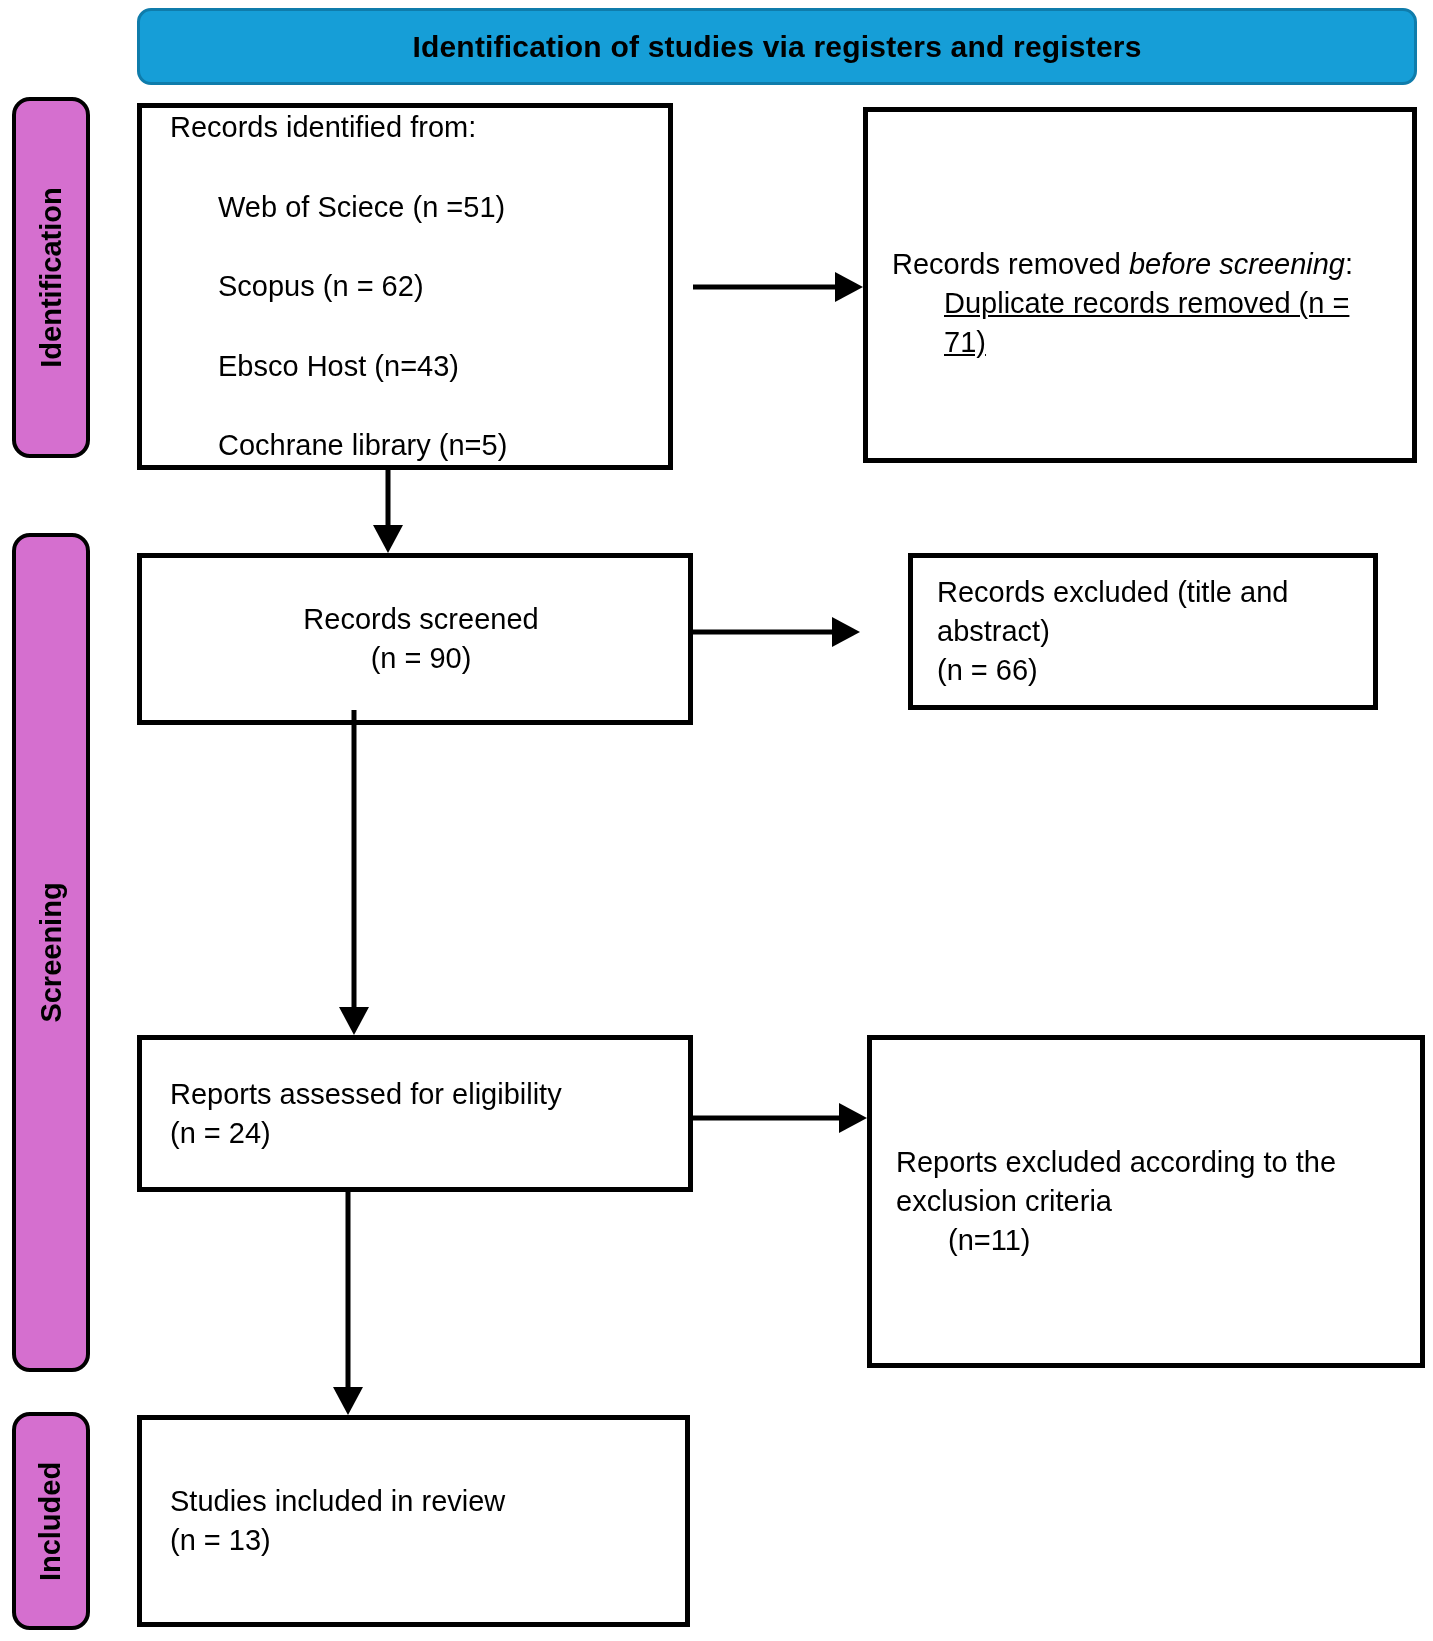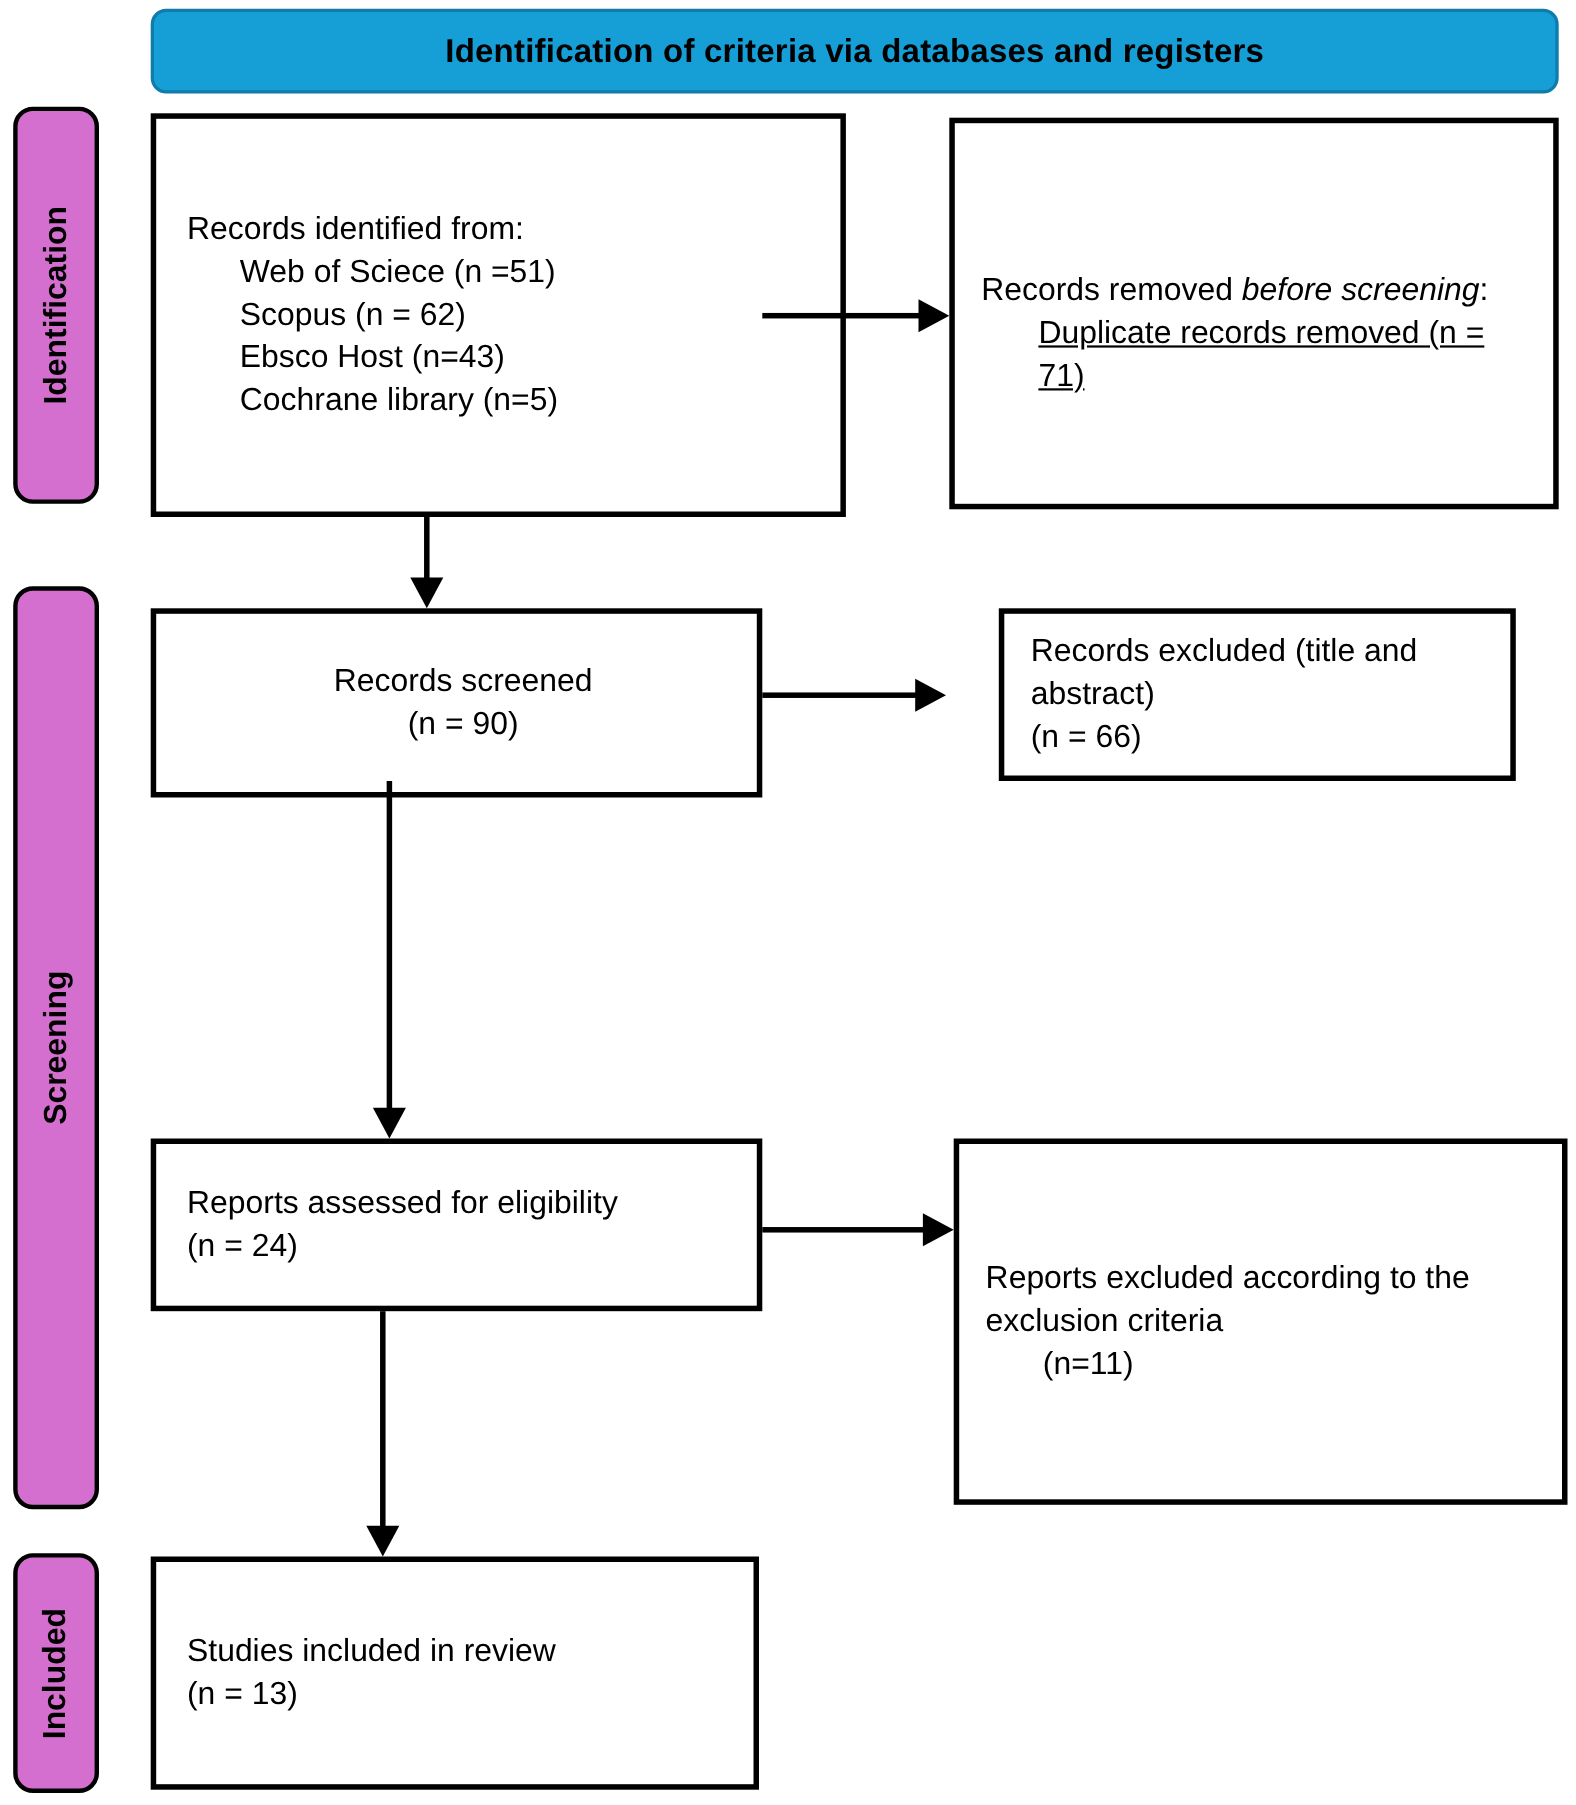--- a/index.html
+++ b/index.html
@@ -86,34 +86,34 @@
     border-bottom: 15px solid transparent;
     border-left: 28px solid #000;
   }
 </style>
 </head>
 <body>
 
 <div class="canvas">
 
   <div class="banner">
-    <span class="banner-title">Identification of criteria via databases and registers</span>
+    <span class="banner-title">Identification of studies via registers and registers</span>
   </div>
 
   <div class="stage" style="top:97px;height:361px;">
     <span class="stage-label">Identification</span>
   </div>
   <div class="stage" style="top:533px;height:839px;">
     <span class="stage-label">Screening</span>
   </div>
   <div class="stage" style="top:1412px;height:218px;">
     <span class="stage-label">Included</span>
   </div>
 
-  <div class="box" style="left:137px;top:103px;width:632px;height:367px;padding-left:28px;padding-right:16px;">
+  <div class="box" style="left:137px;top:103px;width:536px;height:367px;padding-left:28px;padding-right:16px;justify-content:space-between;">
     <div class="line">Records identified from:</div>
     <div class="line indent48">Web of Sciece (n =51)</div>
     <div class="line indent48">Scopus (n = 62)</div>
     <div class="line indent48">Ebsco Host (n=43)</div>
     <div class="line indent48">Cochrane library (n=5)</div>
   </div>
 
   <div class="box" style="left:863px;top:107px;width:554px;height:356px;padding-left:24px;padding-right:16px;">
     <div class="line" style="max-width:470px;margin-top:36px;"><span>Records removed </span><i>before screening</i><span>:</span></div>
     <div class="line indent52" style="max-width:415px;text-decoration:underline;">Duplicate records removed (n = 71)</div>

